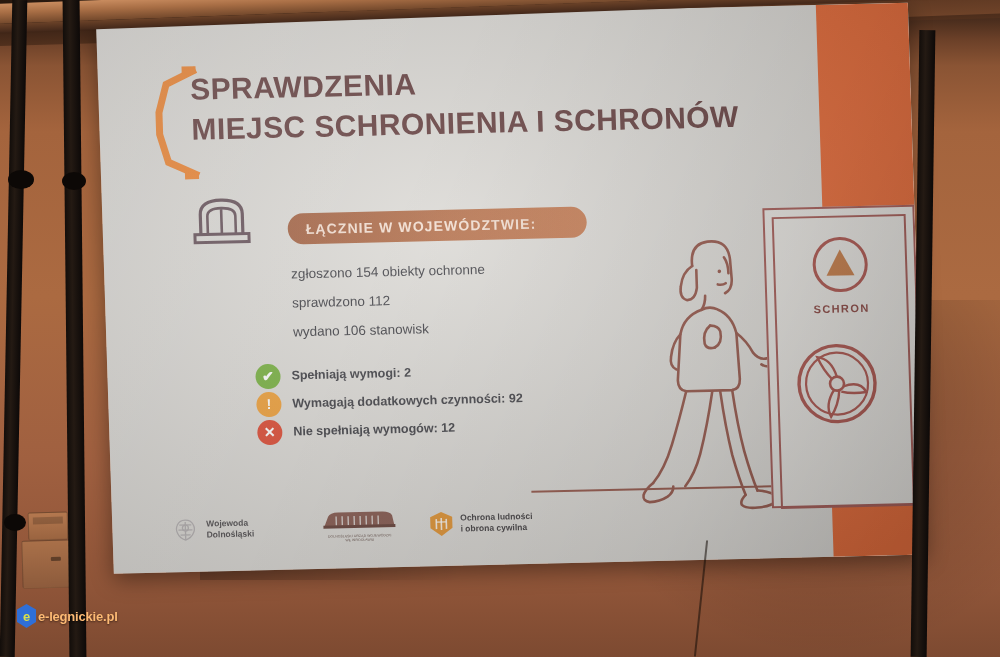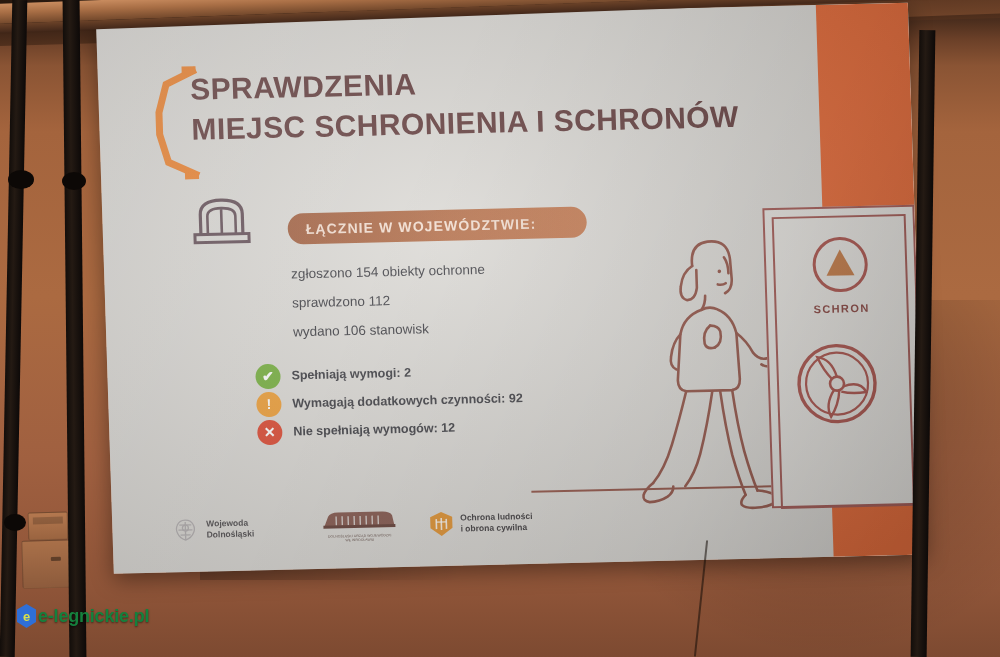--- a/index.html
+++ b/index.html
@@ -116,21 +116,21 @@
   .logo .ltxt{font-size:8.5px;font-weight:bold;line-height:1.32;font-family:"Liberation Sans",sans-serif;}
   .logo1{left:0;top:10px;}  .logo1 .ltxt{color:#5d5a5c;}
   .logo2{left:148px;top:6px;}
   .logo3{left:258px;top:10px;} .logo3 .ltxt{color:#4d4a4c;}
   .logo2cap{font-size:3.4px;color:#6a5650;text-align:center;line-height:1.25;
     font-family:"Liberation Sans",sans-serif;letter-spacing:.1px;}
 
   
   .watermark{position:absolute;left:16px;top:604px;display:flex;align-items:center;z-index:40;}
   .wmhex{width:21px;height:24px;position:relative;margin-right:1px;}
-  .wmtext{color:#15803d;font-weight:bold;font-size:18px;letter-spacing:-.2px;
+  .wmtext{color:#fdba74;font-weight:bold;font-size:13px;letter-spacing:-.2px;
     font-family:"Liberation Sans",sans-serif;text-shadow:0 1px 2px rgba(0,0,0,.5);}
   .wme{position:absolute;left:0;top:0;width:21px;height:24px;display:flex;align-items:center;justify-content:center;
     color:#d8e04a;font-weight:bold;font-size:13px;font-family:"Liberation Sans",sans-serif;}
 </style>
 </head>
 <body>
 
 <div id="stage">
 
   <div class="wall"></div>

